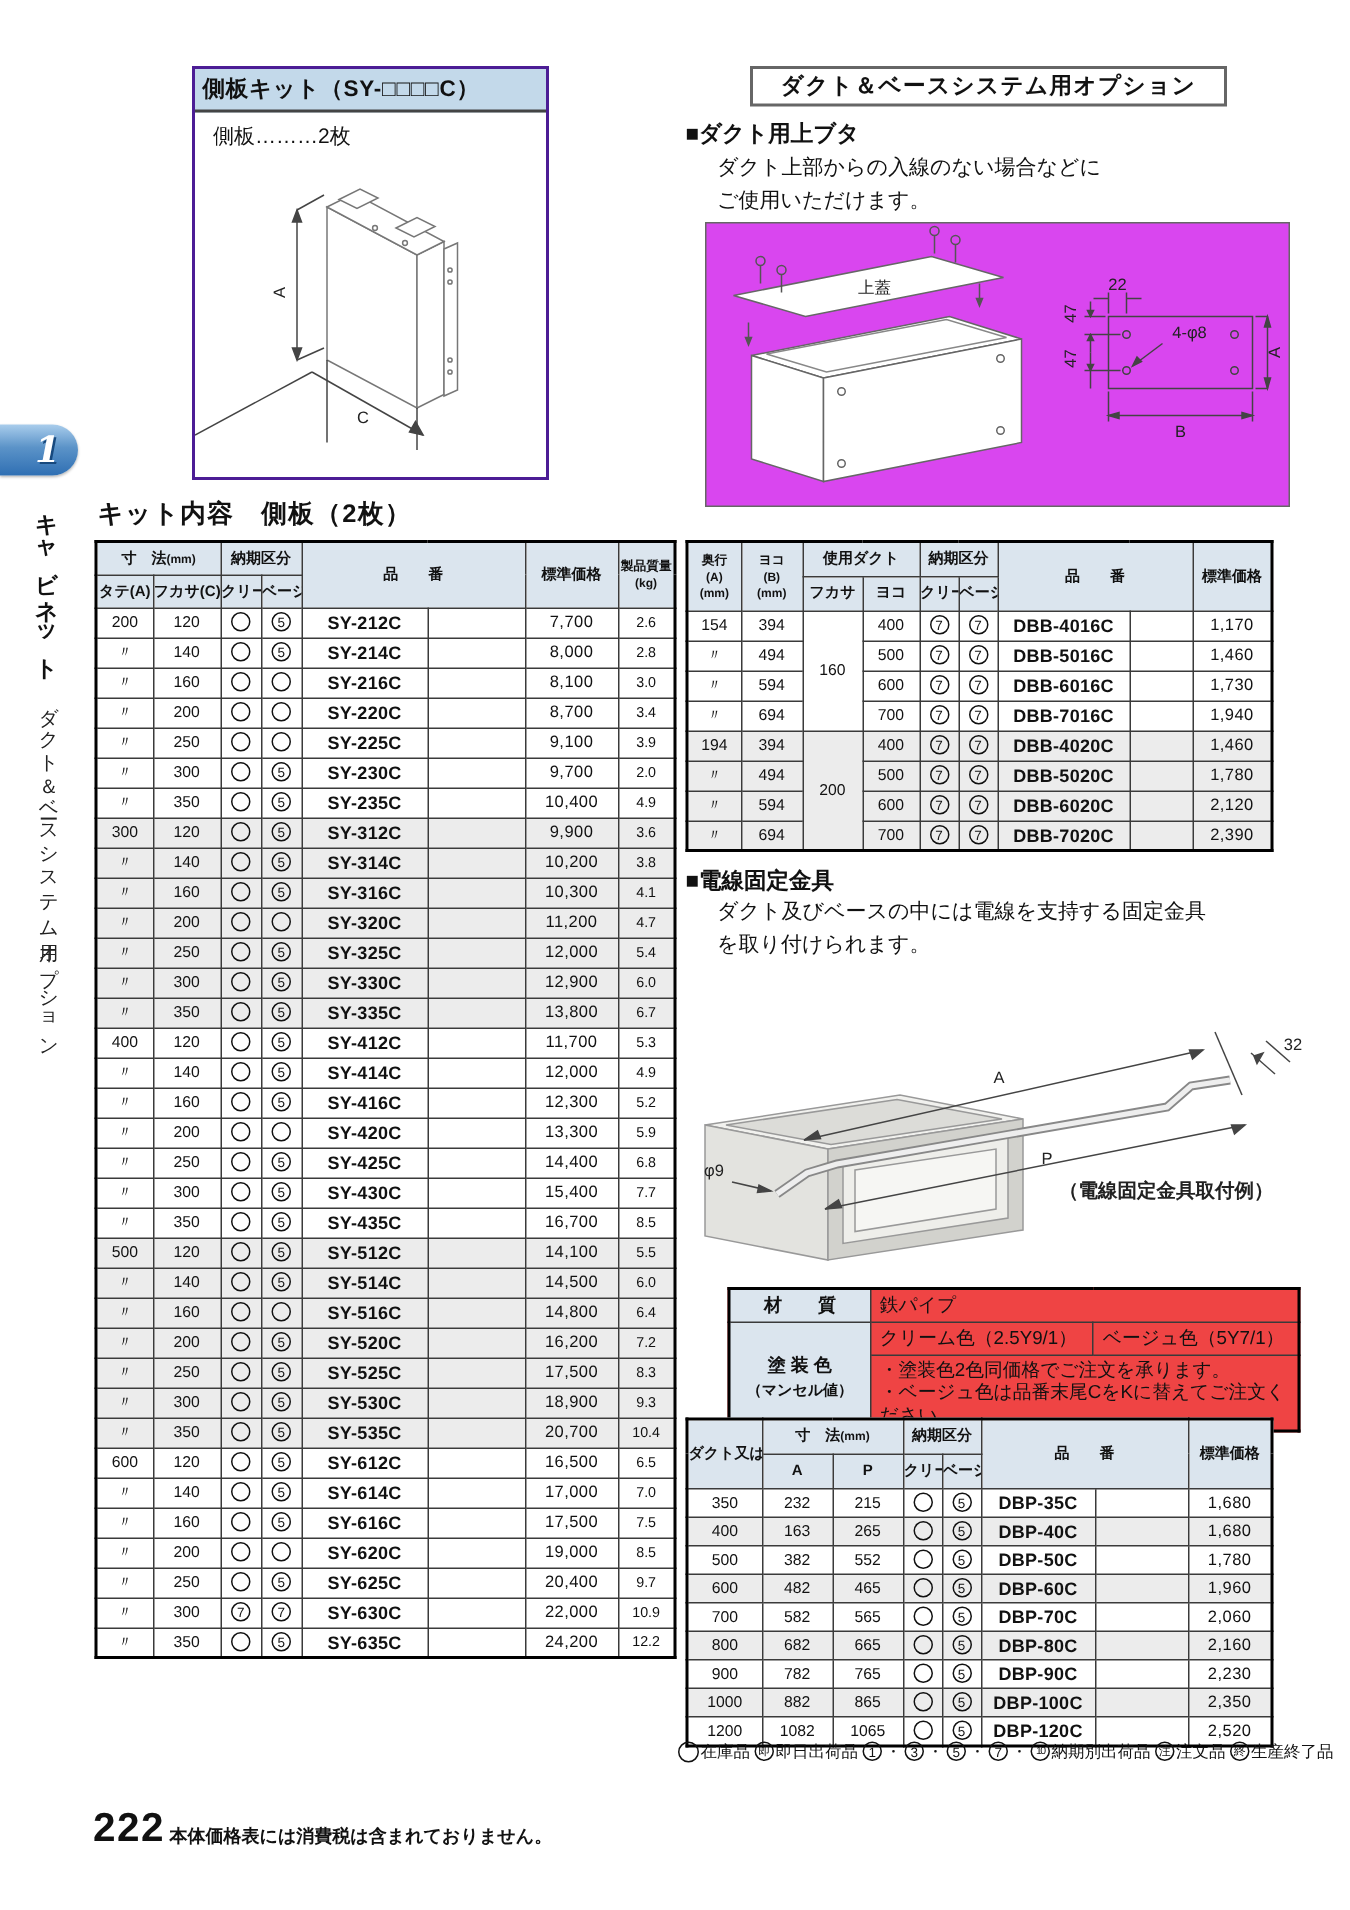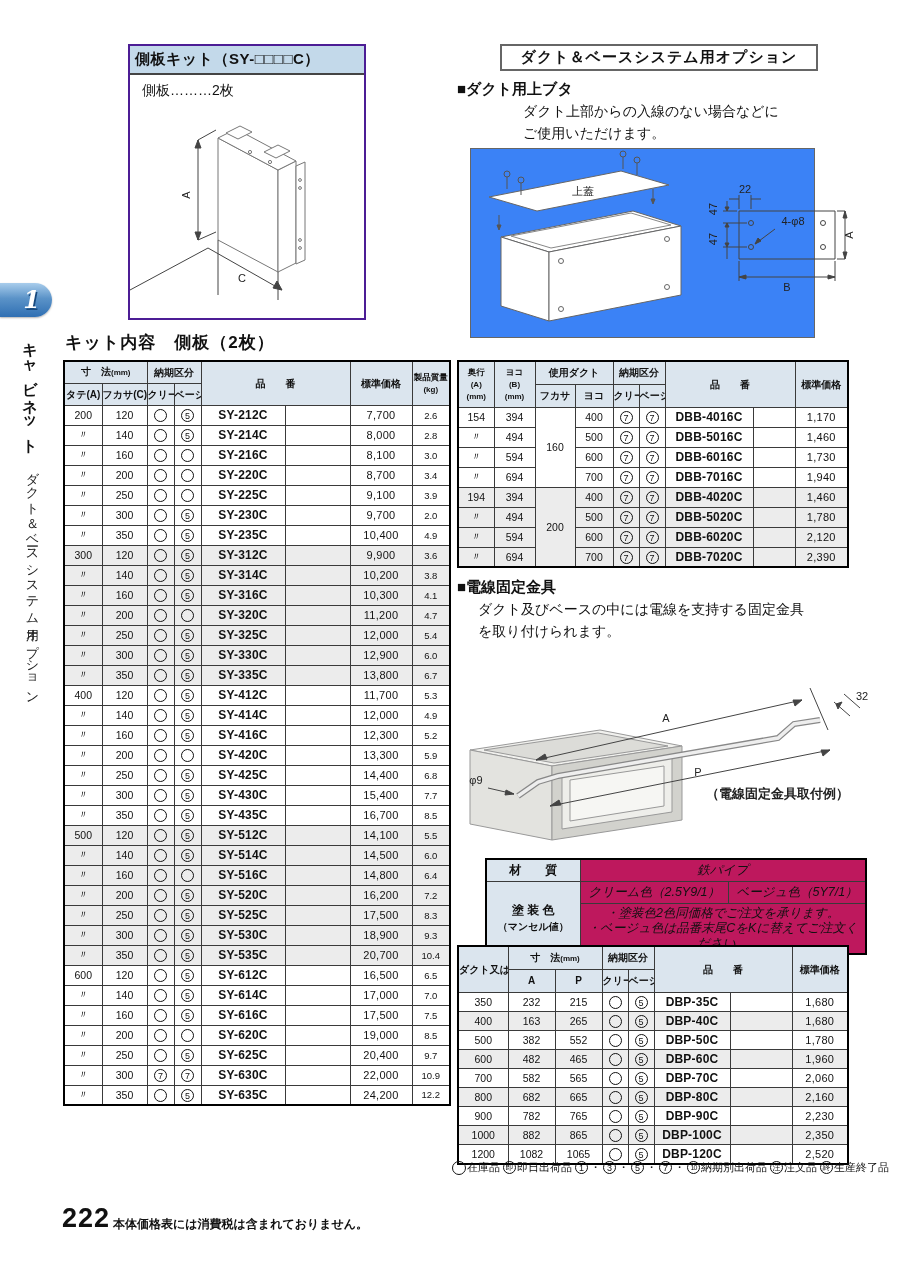--- a/index.html
+++ b/index.html
@@ -23,21 +23,21 @@
   .kit-box { position:absolute; left:128px; top:44px; width:238px; height:276px; border:2px solid #4c1d95; background:#fff; }
   .kit-box-header { height:29px; background:#c3d9ea; border-bottom:2px solid #444; font-weight:bold;
                     font-size:15px; display:flex; align-items:center; padding-left:5px; letter-spacing:.5px; }
   .kit-contents { font-size:14px; padding:7px 0 0 12px; }
 
   
   .opt-header { position:absolute; left:500px; top:44px; width:318px; height:27px; border:2px solid #666;
                 display:flex; align-items:center; justify-content:center; font-weight:bold; font-size:15px; letter-spacing:1px; }
   .sec-head { position:absolute; font-weight:bold; font-size:15px; }
   .sec-desc { position:absolute; font-size:14px; line-height:22px; }
-  .duct-diagram-box { position:absolute; left:470px; top:148px; width:345px; height:190px; border:1px solid #666; background:#3b82f6; }
+  .duct-diagram-box { position:absolute; left:470px; top:148px; width:390px; height:190px; border:1px solid #666; background:#d946ef; }
 
   
   .kit-title { position:absolute; left:65px; top:331px; font-weight:bold; font-size:17px; letter-spacing:1px; }
 
   
   table.cat { border-collapse:collapse; table-layout:fixed; border:2px solid #000; position:absolute; background:#fff; }
   table.cat th, table.cat td { border:1px solid #3a3a3a; text-align:center; vertical-align:middle;
                                padding:0; overflow:hidden; white-space:nowrap; }
   table.cat th { background:#dbe5ee; font-size:10px; font-weight:bold; line-height:11px; }
   .unit { font-size:8px; font-weight:bold; }
@@ -62,24 +62,24 @@
   #dbp-table thead tr { height:23px; }
   .pre-line { white-space:pre-line; }
 
   
   .circ { display:inline-block; width:13px; height:13px; border:1px solid #111; border-radius:50%;
           font-size:9px; line-height:12px; text-align:center; font-weight:normal; vertical-align:middle; background:transparent; }
   .circ.k { font-size:8px; line-height:12.5px; }
   .circ.two { font-size:7px; letter-spacing:-1px; }
 
   
-  #mat-table { position:absolute; left:485px; top:858px; width:382px; border-collapse:collapse; border:2px solid #000; background:#be185d;padding-left:40px; }
+  #mat-table { position:absolute; left:485px; top:858px; width:382px; border-collapse:collapse; border:2px solid #000; background:#ef4444;padding-left:40px; }
   #mat-table th, #mat-table td { border:1px solid #3a3a3a; padding:2px 6px; }
   #mat-table th { background:#dbe5ee; font-size:12px; font-weight:bold; width:94px; text-align:center; }
-  #mat-table td { font-size:12.5px; text-align:center;font-style:italic; }
+  #mat-table td { font-size:12.5px; text-align:left; }
   .mat-sub { font-size:10px; font-weight:bold; }
   .mat-note { font-size:11px; line-height:15px; }
 
   
   .legend { position:absolute; left:452px; top:1160px; font-size:11px; display:flex; align-items:center; white-space:nowrap; }
   .legend .circ { margin:0 1px; }
   .legend .lbl { margin-right:2px; }
   .legend .big-o { display:inline-block; width:14px; height:14px; border:1.3px solid #111; border-radius:50%; margin-right:1px; }
   .legend .dot { margin:0 1px; }
   .page-num { position:absolute; left:62px; top:1203px; font-size:27px; font-weight:bold; letter-spacing:1px; }
@@ -134,21 +134,21 @@
         <line x1="148" y1="172" x2="148" y2="200"></line>
       </g>
       <text class="dim" x="60" y="95" transform="rotate(-90 60 95)" text-anchor="middle">A</text>
       <text class="dim" x="112" y="182" text-anchor="middle">C</text>
     </svg>
   </div>
 
   <div class="opt-header">ダクト＆ベースシステム用オプション</div>
 
   <div class="sec-head" style="left:457px; top:80px;">■ダクト用上ブタ</div>
-  <div class="sec-desc" style="left:478px; top:100px;margin-left:45px;">
+  <div class="sec-desc" style="left:478px; top:100px;">
     <span>ダクト上部からの入線のない場合などに</span><br>
     <span>ご使用いただけます。</span>
   </div>
 
   <div class="duct-diagram-box">
     <svg width="385" height="188" viewBox="0 0 385 188">
 
       <g stroke="#666" fill="#fff" stroke-width="1">
         <polygon points="18,48 150,22 198,36 66,62"></polygon>
       </g>
@@ -717,21 +717,21 @@
           <td class="c-sym"><span class="circ">7</span></td>
           <td class="c-sym"><span class="circ">7</span></td>
           <td class="c-part">DBB-7020C</td>
           <td class="c-blank"></td>
           <td class="c-price">2,390</td>
         </tr>
       </tbody>
   </table>
 
   <div class="sec-head" style="left:457px; top:578px;">■電線固定金具</div>
-  <div class="sec-desc" style="left:478px; top:598px;">
+  <div class="sec-desc" style="left:478px; top:598px;font-family:Liberation Serif, serif;">
     <span>ダクト及びベースの中には電線を支持する固定金具</span><br>
     <span>を取り付けられます。</span>
   </div>
 
   <svg style="position:absolute; left:458px; top:638px;" width="420" height="212" viewBox="0 0 420 212">
 
     <g stroke="#999" stroke-width="1">
       <polygon points="12,112 142,92 224,108 94,128" fill="#f1f1ee"></polygon>
       <polygon points="12,112 94,128 94,202 12,186" fill="#e3e3df"></polygon>
       <polygon points="94,128 224,108 224,182 94,202" fill="#d2d2cd"></polygon>

